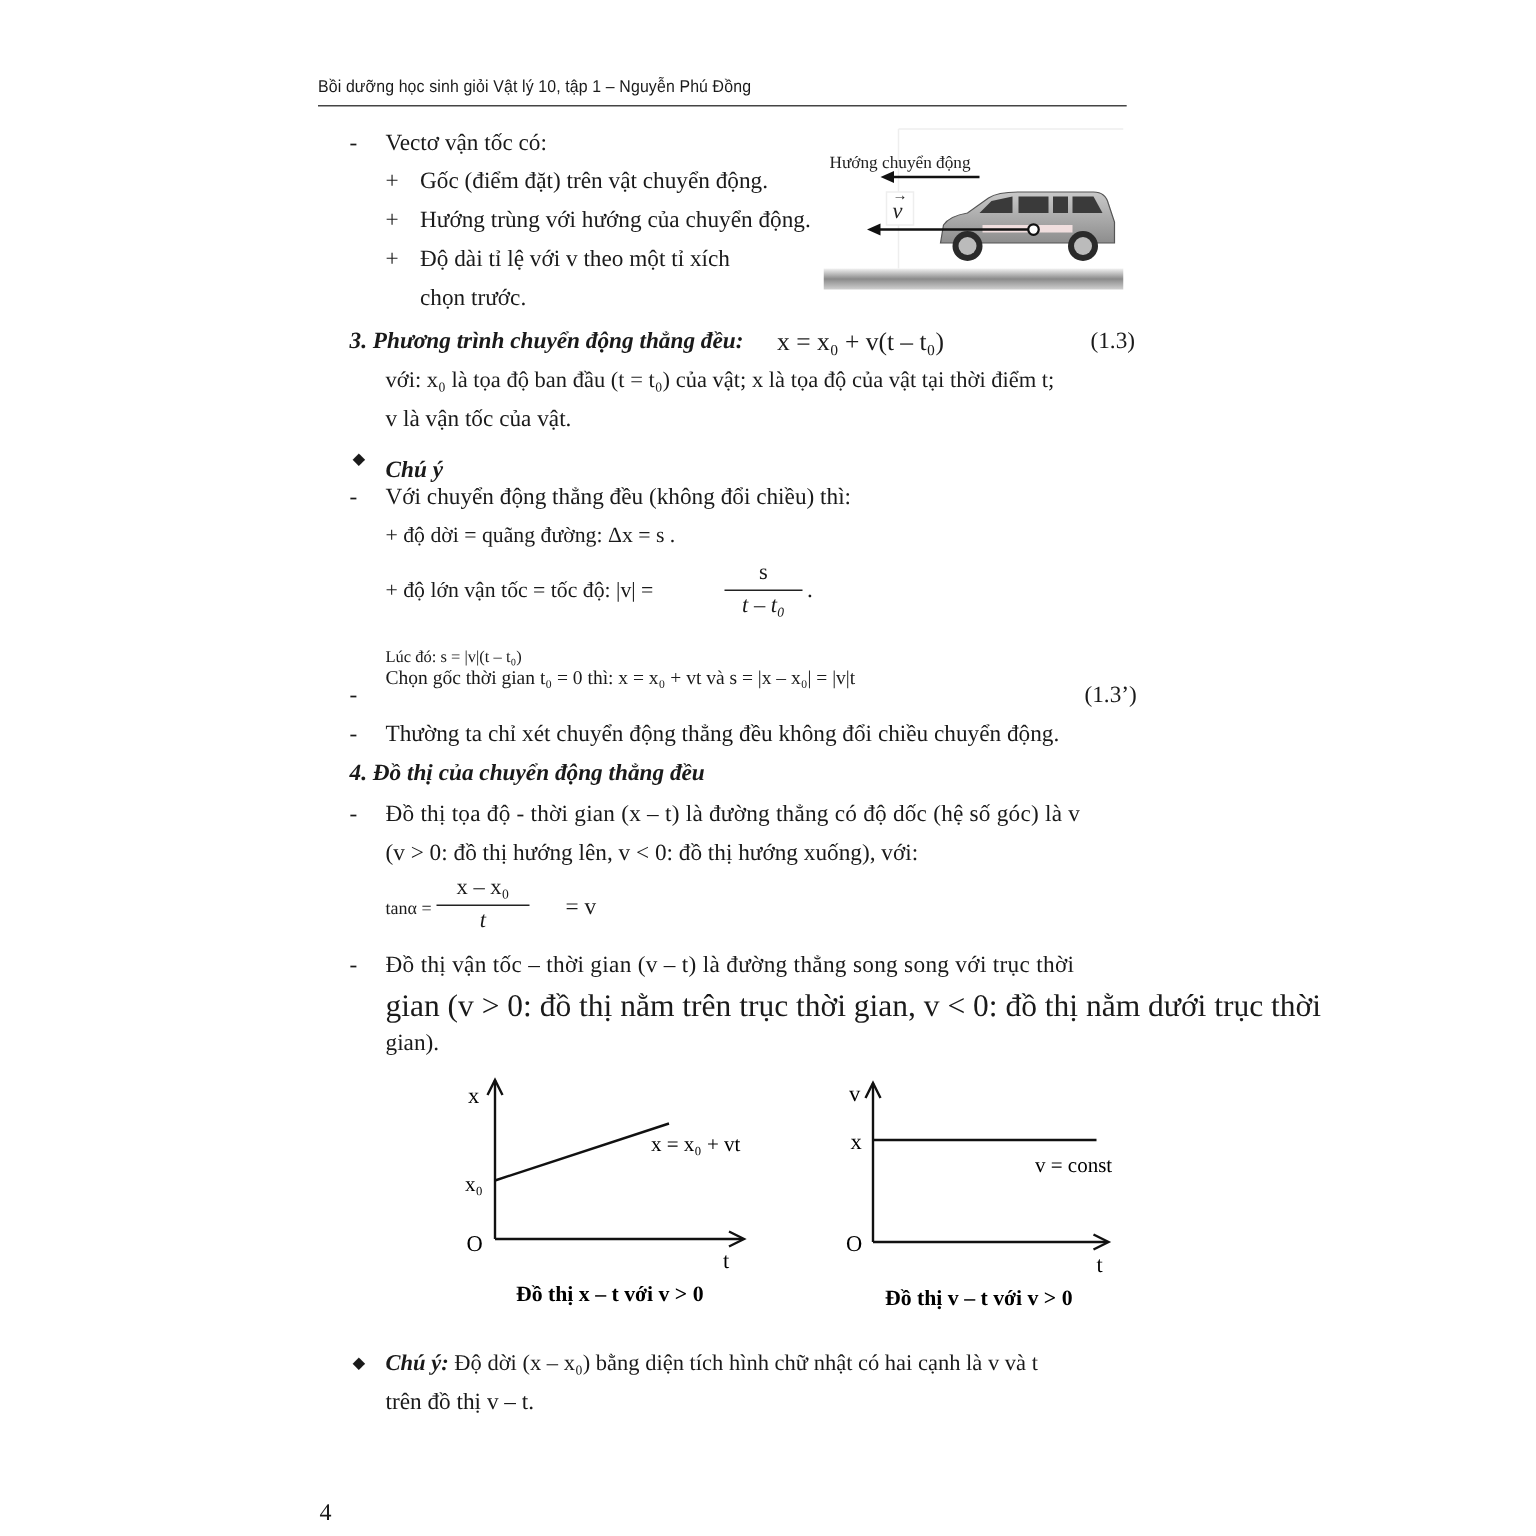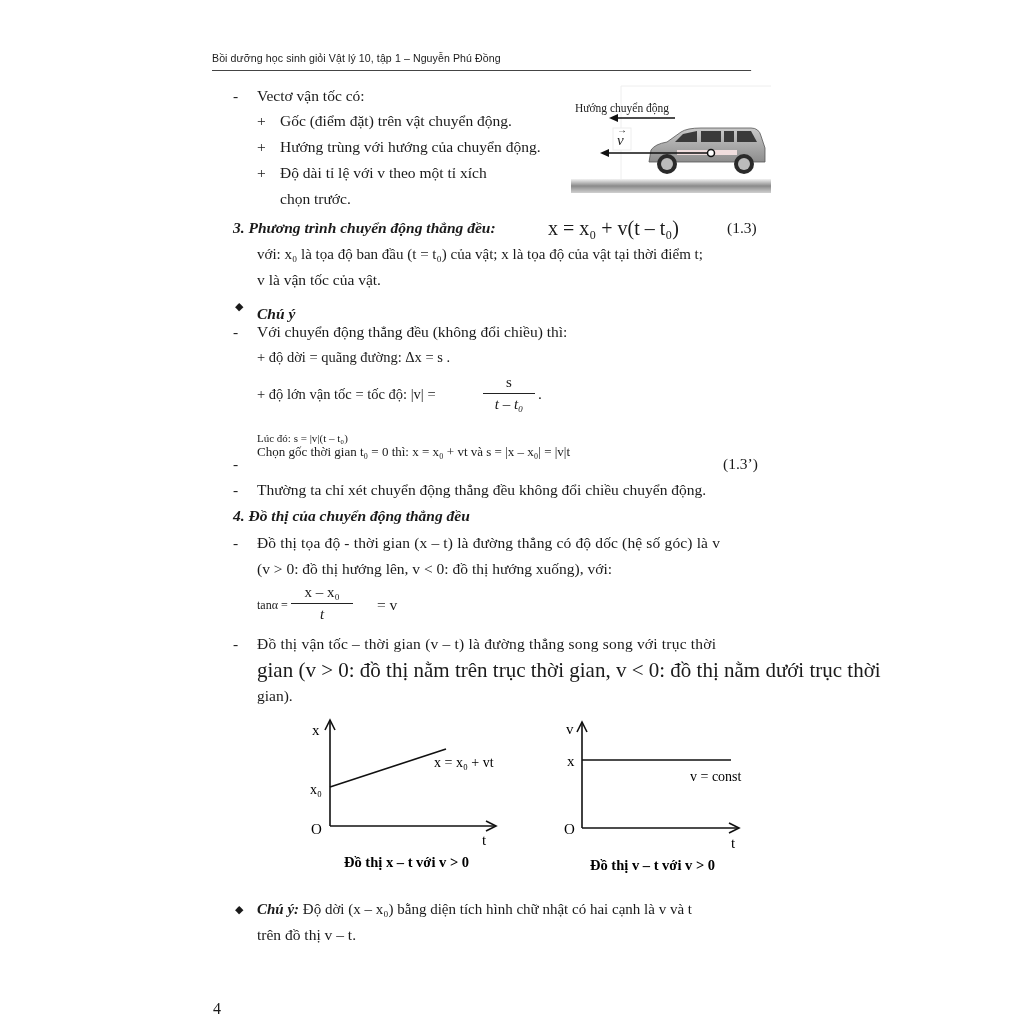--- a/index.html
+++ b/index.html
@@ -9,21 +9,21 @@
             border-bottom:1.5px solid #444; font-family:"Liberation Sans", sans-serif;
             font-size:11.5px; letter-spacing:0.1px; transform:scaleX(0.92); transform-origin:left; }
   .line { position:absolute; font-size:15.5px; white-space:nowrap; line-height:20px; }
   .dash { position:absolute; left:233px; }
   .plus { position:absolute; left:257px; }
   .bold-it { font-weight:bold; font-style:italic; }
   .frac { position:absolute; text-align:center; font-size:15px; }
   .frac .num { display:block; border-bottom:1px solid #222; padding:0 4px 2px 4px; }
   .frac .den { display:block; padding-top:2px;font-style:italic; }
   .diamond { font-size:11px; position:absolute; left:235px; }
-  .car-box { position:absolute; left:571px; top:84px; width:200px; height:120px; }
+  .car-box { position:absolute; left:549px; top:84px; width:200px; height:120px; }
   .page-num { position:absolute; left:213px; top:1000px; font-size:16px; }
   svg text { font-family:"Liberation Serif", serif; }
 </style>
 </head>
 <body>
 
 <div class="header">Bồi dưỡng học sinh giỏi Vật lý 10, tập 1 – Nguyễn Phú Đồng</div>
 
 <span class="line dash" style="top:86px">-</span>
 <div class="line" style="left:257px; top:86px">Vectơ vận tốc có:</div>
@@ -72,21 +72,21 @@
     </g>
     <line x1="140" y1="69" x2="36" y2="69" stroke="#111" stroke-width="1.6"></line>
     <polygon points="29,69 38,65 38,73" fill="#111"></polygon>
     <circle cx="140" cy="69" r="3.5" fill="#fff" stroke="#111" stroke-width="1.5"></circle>
   </svg>
 </div>
 
 <div class="line" style="left:233px; top:218px">
   <span class="bold-it">3. Phương trình chuyển động thẳng đều:</span>
 </div>
-<div class="line" style="left:548px; top:218px; font-size:20px">x = x₀ + v(t – t₀)</div>
+<div class="line" style="left:518px; top:218px; font-size:17px">x = x₀ + v(t – t₀)</div>
 <div class="line" style="left:727px; top:218px">(1.3)</div>
 <div class="line" style="left:257px; top:244px; font-size:15px">với: x₀ là tọa độ ban đầu (t = t₀) của vật; x là tọa độ của vật tại thời điểm t;</div>
 <div class="line" style="left:257px; top:270px">v là vận tốc của vật.</div>
 
 <span class="line diamond" style="top:296px">◆</span>
 <div class="line bold-it" style="left:257px; top:304px">Chú ý</div>
 <span class="line dash" style="top:322px">-</span>
 <div class="line" style="left:257px; top:322px">Với chuyển động thẳng đều (không đổi chiều) thì:</div>
 <div class="line" style="left:257px; top:347px; font-size:14.5px">+ độ dời = quãng đường:  Δx = s .</div>
 <div class="line" style="left:257px; top:384px; font-size:14.5px">+ độ lớn vận tốc = tốc độ: |v| =</div>

